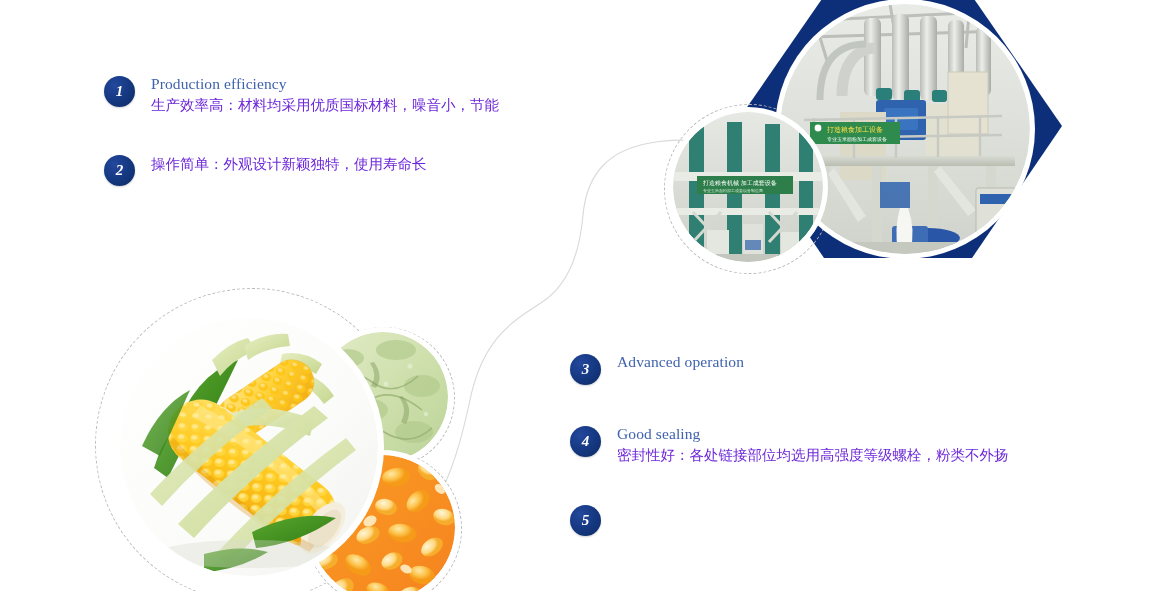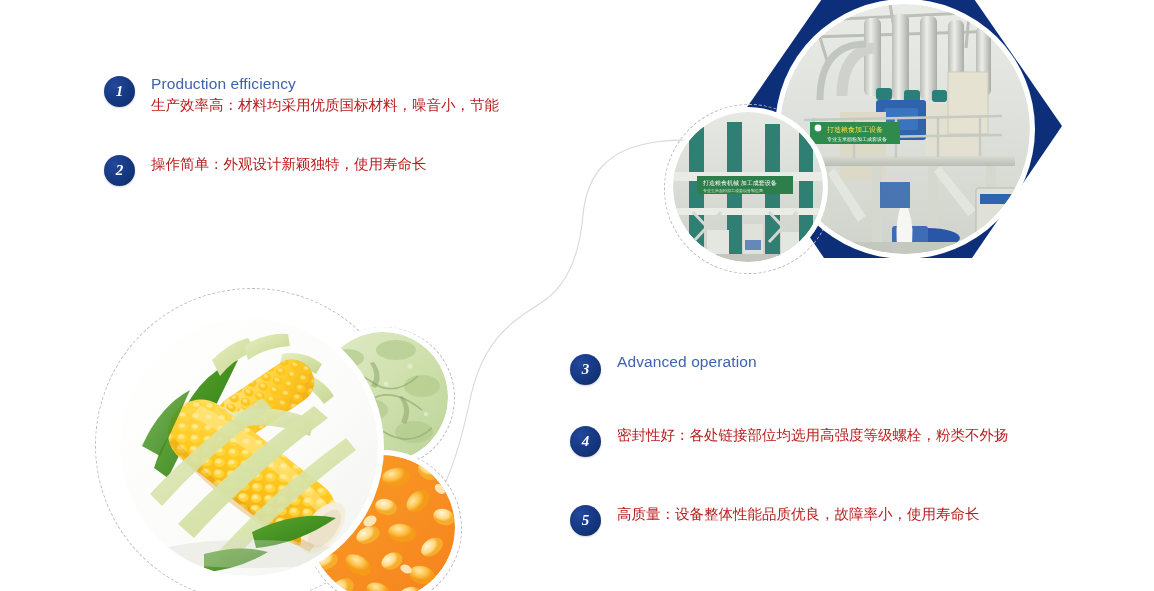--- a/index.html
+++ b/index.html
@@ -22,30 +22,30 @@
     color:#ffffff;
     font-style:italic;
     font-weight:bold;
     font-size:15px;
     line-height:31px;
     text-align:center;
     flex:0 0 auto;
     box-shadow:0 1px 2px rgba(0,0,0,.18);
     font-family:"Liberation Serif","DejaVu Serif",serif;
   }
-  .ftext{margin-left:16px;margin-top:-2px;}
+  .ftext{margin-left:16px;margin-top:-2px;font-family:Liberation Serif, serif;}
   .ftitle{
     color:#3f62ad;
     font-size:15.5px;
     line-height:20px;
     letter-spacing:.1px;
     white-space:nowrap;
   }
   .fdesc{
-    color:#b91c1c;
+    color:#6d28d9;
     font-size:14.5px;
     line-height:21px;
     margin-top:1px;
     white-space:nowrap;
   }
 
   
   .hexwrap{position:absolute;left:672px;top:-4px;width:400px;height:270px;}
   .hexshape{position:absolute;left:0;top:0;width:400px;height:270px;}
 
@@ -264,28 +264,28 @@
   <div class="feature" style="left:570px;top:354px;">
     <div class="badge">3</div>
     <div class="ftext">
       <div class="ftitle">Advanced operation</div>
     </div>
   </div>
 
   <div class="feature" style="left:570px;top:426px;">
     <div class="badge">4</div>
     <div class="ftext">
+      <div class="ftitle">Good sealing</div>
       <div class="fdesc">密封性好：各处链接部位均选用高强度等级螺栓，粉类不外扬</div>
     </div>
   </div>
 
   <div class="feature" style="left:570px;top:505px;">
     <div class="badge">5</div>
     <div class="ftext">
-      <div class="fdesc">高质量：设备整体性能品质优良，故障率小，使用寿命长</div>
     </div>
   </div>
 
   <div class="dashring" style="left:95px;top:288px;width:312px;height:312px;"></div>
   <div class="dashring" style="left:313px;top:327px;width:140px;height:140px;"></div>
   <div class="dashring" style="left:305px;top:450px;width:155px;height:155px;"></div>
 
   <div class="photo-circle corn-green">
     <div class="inner">
       <svg class="scene" viewBox="0 0 130 130" preserveAspectRatio="xMidYMid slice">

